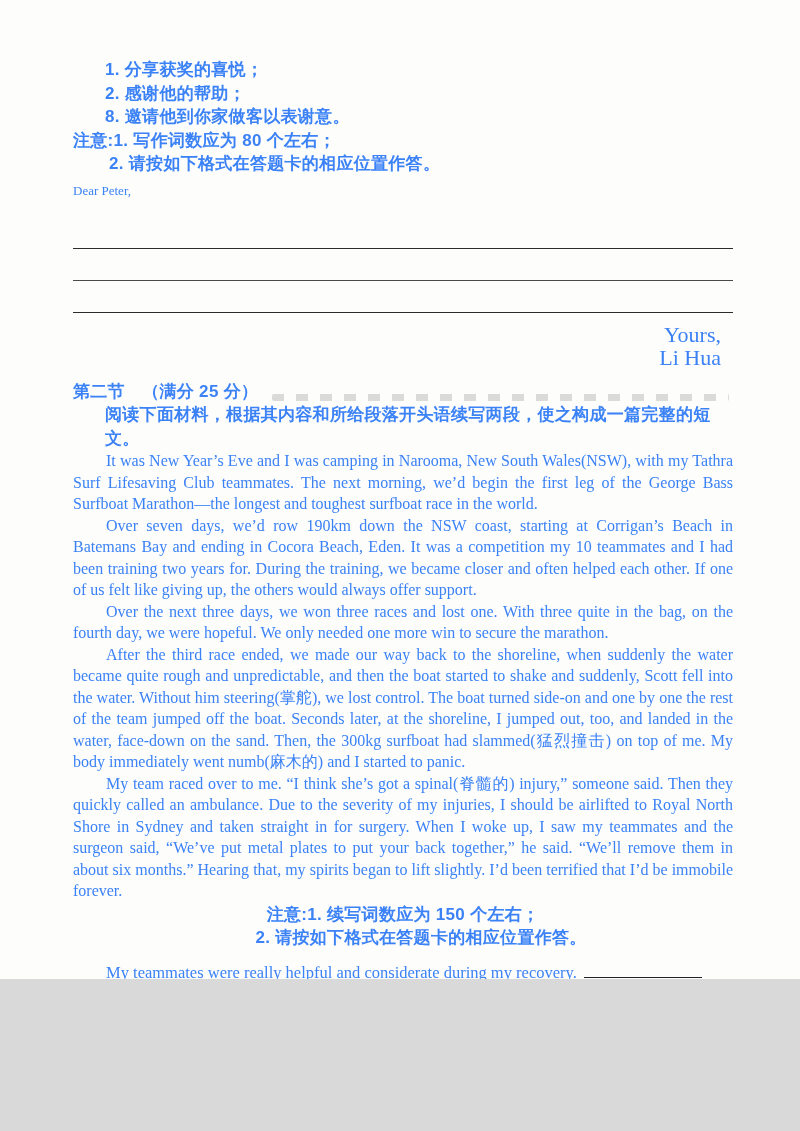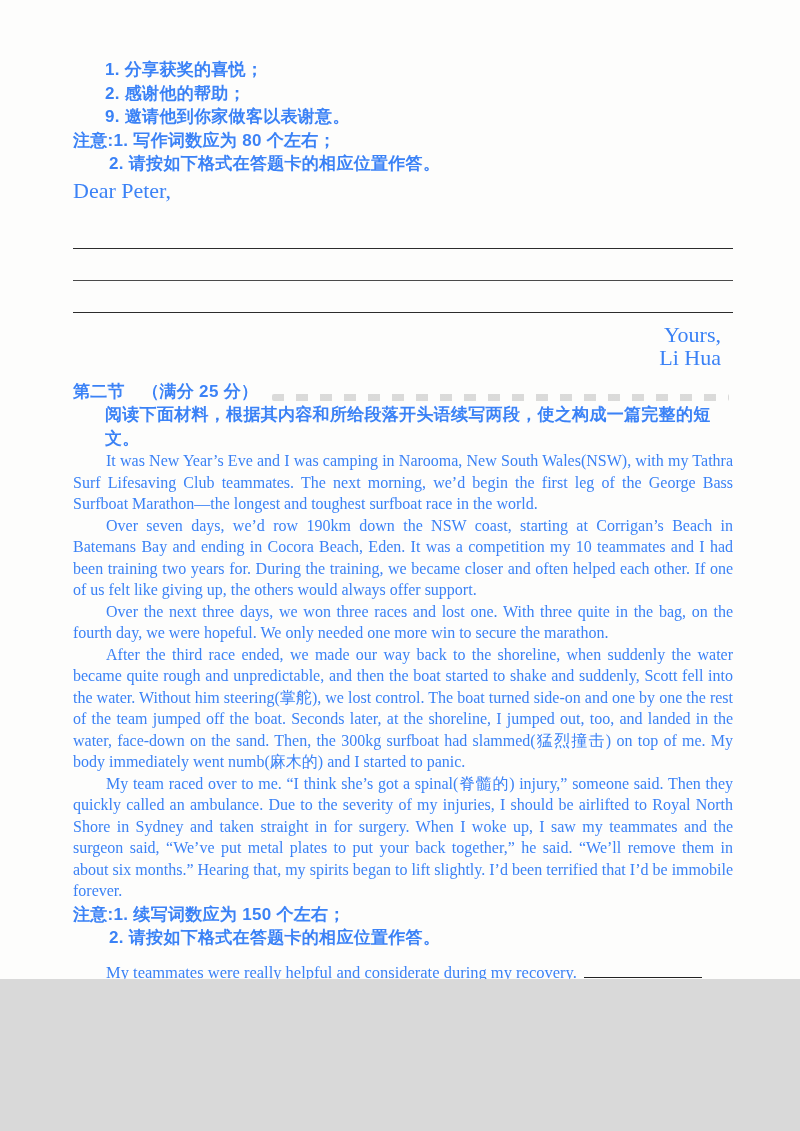--- a/index.html
+++ b/index.html
@@ -17,42 +17,42 @@
   
   .cn {
     font-family:"Liberation Sans","DejaVu Sans",sans-serif;
     font-weight:700;
     font-size:17px;
     line-height:23.5px;
     letter-spacing:0.3px;
   }
   .points .pt { padding-left:32px; }
   .notice-row2 { padding-left:36px; }
-  .salutation { font-size:22px; line-height:23px; margin-top:3px; }
+  .salutation { font-size:13px; line-height:23px; margin-top:3px; }
   .write-lines { margin-top:15px; }
   .write-line { height:31px; border-bottom:1.7px solid #2c2c2c; }
   .write-line.thin { border-bottom-width:1.2px; border-bottom-color:#4a4a4a; }
   .closing { text-align:right; padding-right:12px; margin-top:10px;
              font-size:22px; line-height:23px; }
   .sec-heading { margin-top:11px; display:flex; align-items:center; }
   .sec-heading .smudge {
     flex:1; height:7px; margin:12px 4px 0 14px;
     background:repeating-linear-gradient(90deg, rgba(60,60,60,0.18) 0 12px,
                rgba(0,0,0,0) 12px 24px);
     border-radius:2px;
   }
   .instruction { padding-left:32px; margin-top:0px; }
   .body-text p {
     margin:0;
     font-size:16px;
     line-height:21.5px;
     text-align:justify;
     text-indent:33px;
   }
-  .notice2 { margin-top:1px; }
+  .notice2 { margin-top:1px;text-align:center; }
   .opener { margin-top:12px; font-size:16.5px; line-height:22px; text-indent:33px; }
   .blank {
     display:inline-block; height:13px;
     border-bottom:1.6px solid #222;
     margin-left:7px; vertical-align:baseline;
   }
   .blank.b1 { width:118px; }
   .blank.b2 { width:185px; }
   .separator { border:none; border-top:3px solid #3e3e3e; margin:0; }
   .sep1 { margin-top:15px; }
@@ -74,21 +74,21 @@
   }
 </style>
 </head>
 <body>
 
 <div class="page">
 
   <div class="points cn">
     <div class="pt">1. 分享获奖的喜悦；</div>
     <div class="pt">2. 感谢他的帮助；</div>
-    <div class="pt">9. 邀请他到你家做客以表谢意。</div>
+    <div class="pt">8. 邀请他到你家做客以表谢意。</div>
   </div>
 
   <div class="cn">
     <div>注意:1. 写作词数应为 80 个左右；</div>
     <div class="notice-row2">2. 请按如下格式在答题卡的相应位置作答。</div>
   </div>
 
   <div class="salutation">Dear Peter,</div>
 
   <div class="write-lines">

